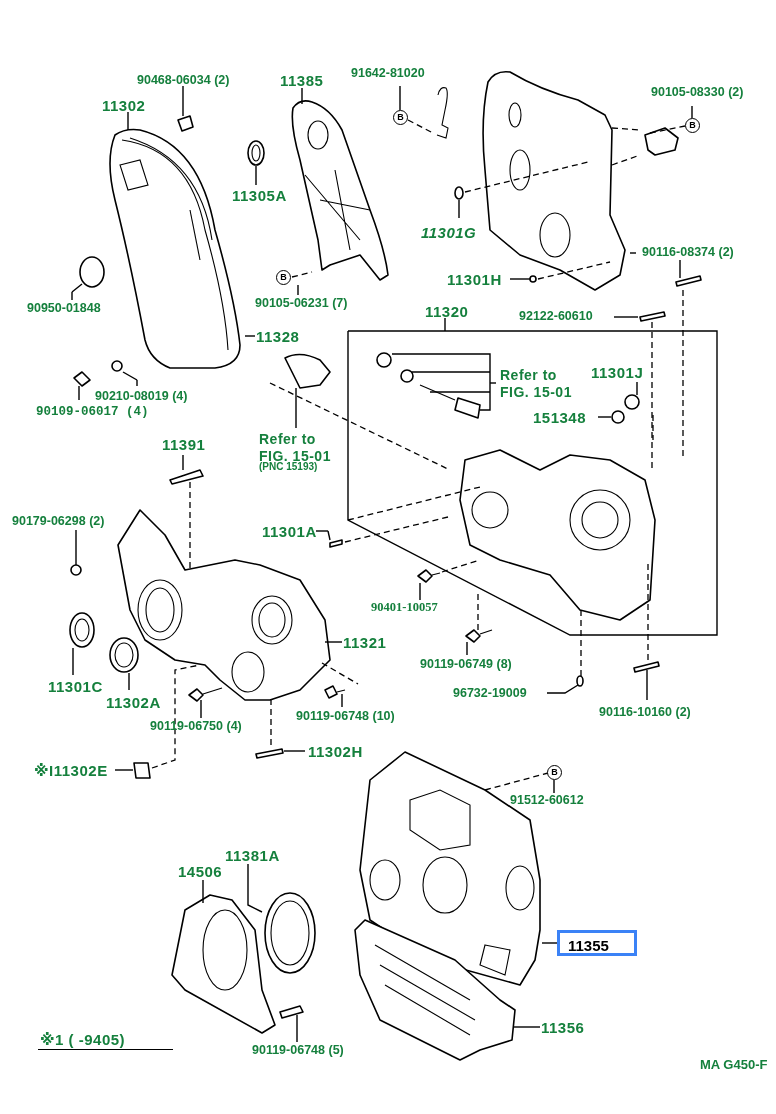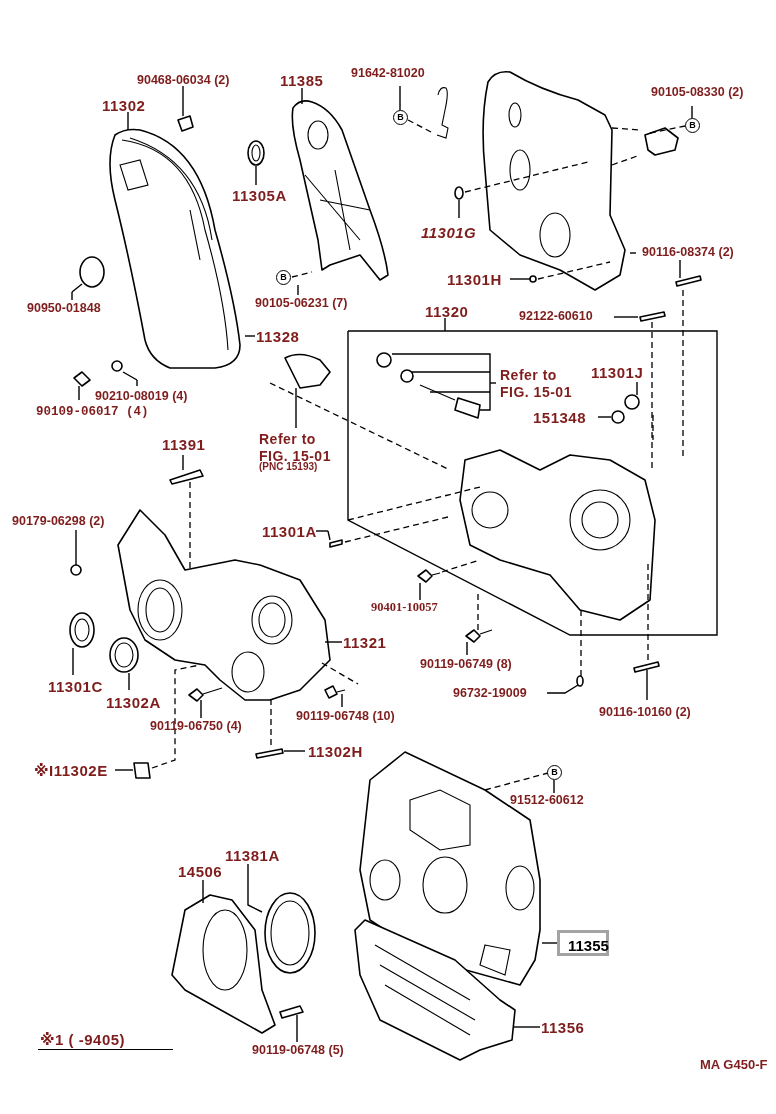--- a/index.html
+++ b/index.html
@@ -1,24 +1,24 @@
 <!DOCTYPE html>
 <html><head>
 <meta charset="utf-8">
 <style>
   html, body { margin: 0; padding: 0; background: #ffffff; }
   body { width: 776px; height: 1114px; position: relative; overflow: hidden;
          font-family: "Liberation Sans", "DejaVu Sans", sans-serif; color: #000; }
   #diagram { position: absolute; left: 0; top: 0; width: 776px; height: 1114px; }
-  .lbl { position: absolute; font-weight: bold; white-space: nowrap; line-height: 1; color: #7f1d1d; }
+  .lbl { position: absolute; font-weight: bold; white-space: nowrap; line-height: 1; color: #15803d; }
   .big { font-size: 15px; letter-spacing: 0.5px; }
   .sm  { font-size: 12.5px; }
   .xs  { font-size: 10px; }
-  .hl  { position: absolute; left: 557px; top: 930px; width: 52px; height: 26px;
-         border: 3px solid #a3a3a3; box-sizing: border-box; }
+  .hl  { position: absolute; left: 557px; top: 930px; width: 80px; height: 26px;
+         border: 3px solid #3b82f6; box-sizing: border-box; }
   .hl span { position: absolute; left: 8px; top: 4px; font-size: 15px; font-weight: bold; }
   svg .ln { stroke: #000; stroke-width: 1.4; fill: none; }
   svg .ds { stroke: #000; stroke-width: 1.3; fill: none; stroke-dasharray: 6 4; }
   svg .pt { stroke: #000; stroke-width: 1.6; fill: #fff; stroke-linejoin: round; }
   svg .thin { stroke: #000; stroke-width: 1.1; fill: none; }
   .badge { position: absolute; width: 13px; height: 13px; border: 1.5px solid #000; border-radius: 50%;
            font-size: 9px; font-weight: bold; text-align: center; line-height: 13px; background: #fff; }
   .foot-line { position: absolute; left: 38px; top: 1049px; width: 135px; height: 0; border-top: 1.5px solid #000; }
 </style>
 </head>

